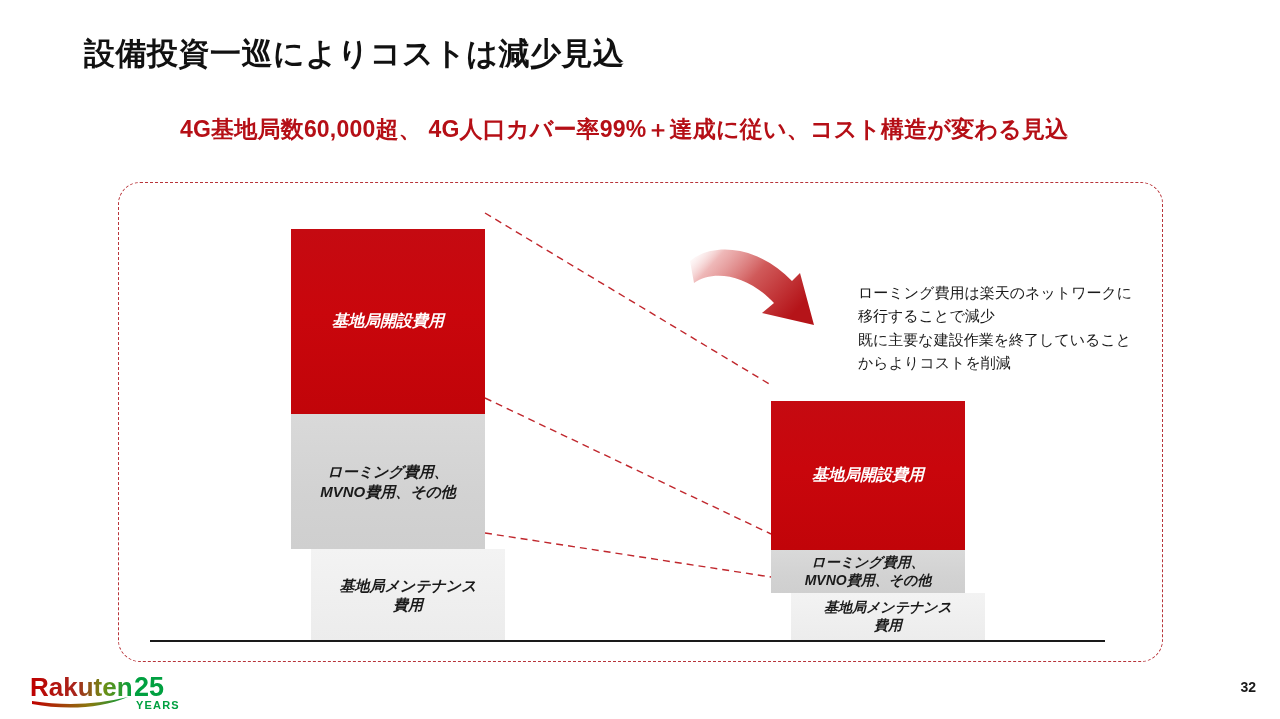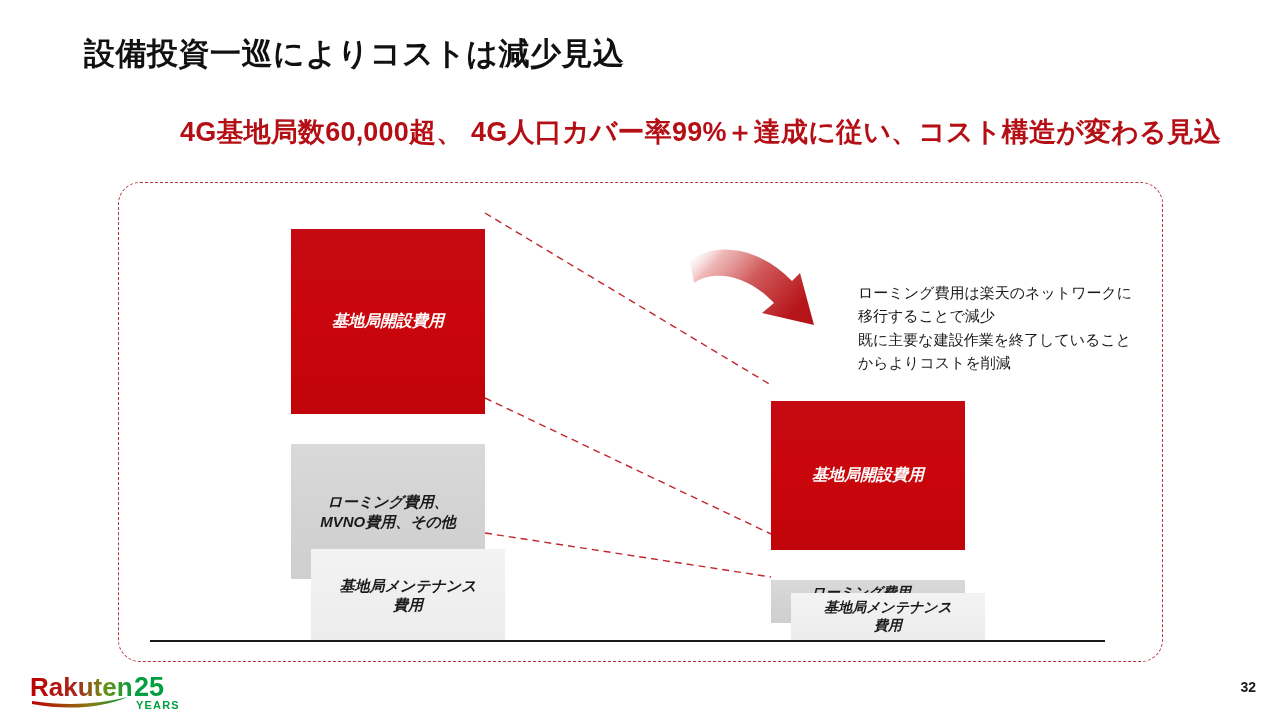--- a/index.html
+++ b/index.html
@@ -27,21 +27,21 @@
     color: #111111;
     white-space: nowrap;
     padding-left: 48px;
   }
 
   
   #slide-subtitle {
     position: absolute;
     left: 180px;
     top: 114px;
-    font-size: 27px;
+    font-size: 23px;
     font-weight: bold;
     color: #b50f16;
     letter-spacing: 0.2px;
     white-space: nowrap;
   }
 
   
   #content-panel {
     position: absolute;
     left: 118px;
@@ -82,21 +82,20 @@
     font-weight: bold;
   }
 
   .seg-red {
     background: linear-gradient(180deg, #c50a11 0%, #c9060c 45%, #c10409 100%);
     color: #ffffff;
   }
   .seg-mid {
     background: linear-gradient(180deg, #d9d9d9 0%, #d2d2d2 60%, #cfcfcf 100%);
     color: #1a1a1a;
-    margin-top: 30px;
   }
   .seg-bot {
     background: linear-gradient(180deg, #f3f3f3 0%, #efefef 55%, #ececec 100%);
     color: #1a1a1a;
     margin-left: 20px;
   }
 
   
   #bar-left { left: 291px; top: 213px; width: 194px; height: 412px; }
   #bar-left .s1 { top: 0;    height: 185px; font-size: 16px; }

